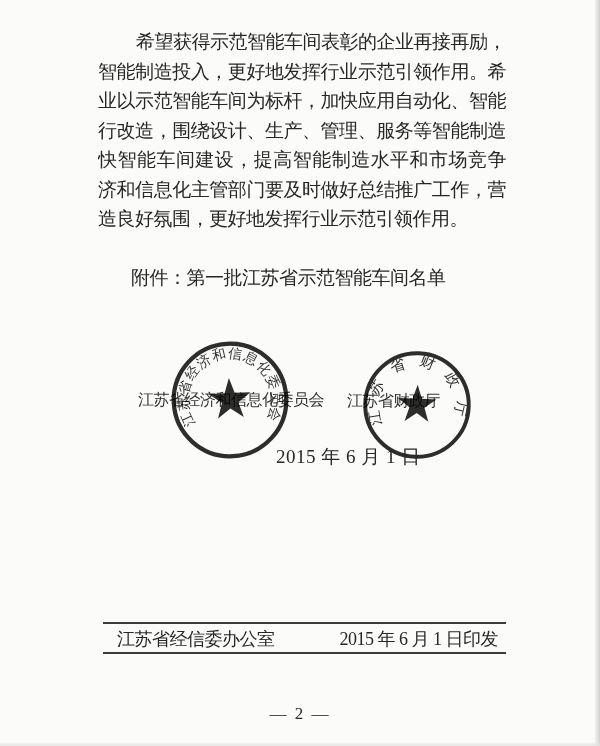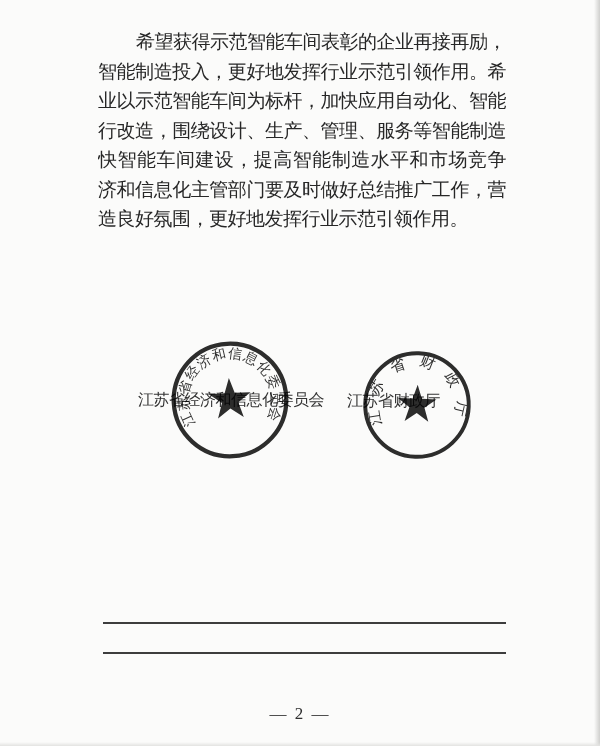--- a/index.html
+++ b/index.html
@@ -119,20 +119,21 @@
   <div class="paragraph">
     <div class="line fill indent">希望获得示范智能车间表彰的企业再接再励，继续加大</div>
     <div class="line fill">智能制造投入，更好地发挥行业示范引领作用。希望全省企</div>
     <div class="line fill">业以示范智能车间为标杆，加快应用自动化、智能化装备进</div>
     <div class="line fill">行改造，围绕设计、生产、管理、服务等智能制造各环节加</div>
     <div class="line fill">快智能车间建设，提高智能制造水平和市场竞争力。各地经</div>
     <div class="line fill">济和信息化主管部门要及时做好总结推广工作，营造智能制</div>
     <div class="line">造良好氛围，更好地发挥行业示范引领作用。</div>
   </div>
 
+  <div class="attachment">附件：第一批江苏省示范智能车间名单</div>
 
   <div class="sig-name left">江苏省经济和信息化委员会</div>
   <div class="sig-name right">江苏省财政厅</div>
 
   <div class="seal left">
     <svg viewBox="0 0 130 130" xmlns="http://www.w3.org/2000/svg">
       <circle cx="65" cy="65" r="59" fill="none" stroke="#1c1c1c" stroke-width="4.5"></circle>
       <polygon points="65,42 70.3,57.7 86.9,57.9 73.6,67.8 78.5,83.6 65,74 51.5,83.6 56.4,67.8 43.1,57.9 59.7,57.7" fill="#1c1c1c"></polygon>
       <path id="arcL" d="M 31.3 93.3 A 44 44 0 1 1 98.7 93.3" fill="none"></path>
       <text font-size="14.5" fill="#1c1c1c" letter-spacing="1" font-family="Liberation Serif, serif">
@@ -145,21 +146,26 @@
     <svg viewBox="0 0 130 130" xmlns="http://www.w3.org/2000/svg">
       <circle cx="65" cy="65" r="59" fill="none" stroke="#1c1c1c" stroke-width="4.5"></circle>
       <polygon points="65,42 70.3,57.7 86.9,57.9 73.6,67.8 78.5,83.6 65,74 51.5,83.6 56.4,67.8 43.1,57.9 59.7,57.7" fill="#1c1c1c"></polygon>
       <path id="arcR" d="M 31.3 93.3 A 44 44 0 1 1 98.7 93.3" fill="none"></path>
       <text font-size="17" fill="#1c1c1c" letter-spacing="14" font-family="Liberation Serif, serif">
         <textPath href="#arcR" startOffset="50%" text-anchor="middle">江苏省财政厅</textPath>
       </text>
     </svg>
   </div>
 
+  <div class="sign-date">2015 年 6 月 1 日</div>
 
   <div class="footer-rule top"></div>
+  <div class="footer-row">
+    <span class="issuer">江苏省经信委办公室</span>
+    <span class="print-date">2015 年 6 月 1 日印发</span>
+  </div>
   <div class="footer-rule bottom"></div>
 
   <div class="page-number">— 2 —</div>
 
   <div class="scan-edge-right"></div>
   <div class="scan-edge-bottom"></div>
 </div>
 
 </body></html>

